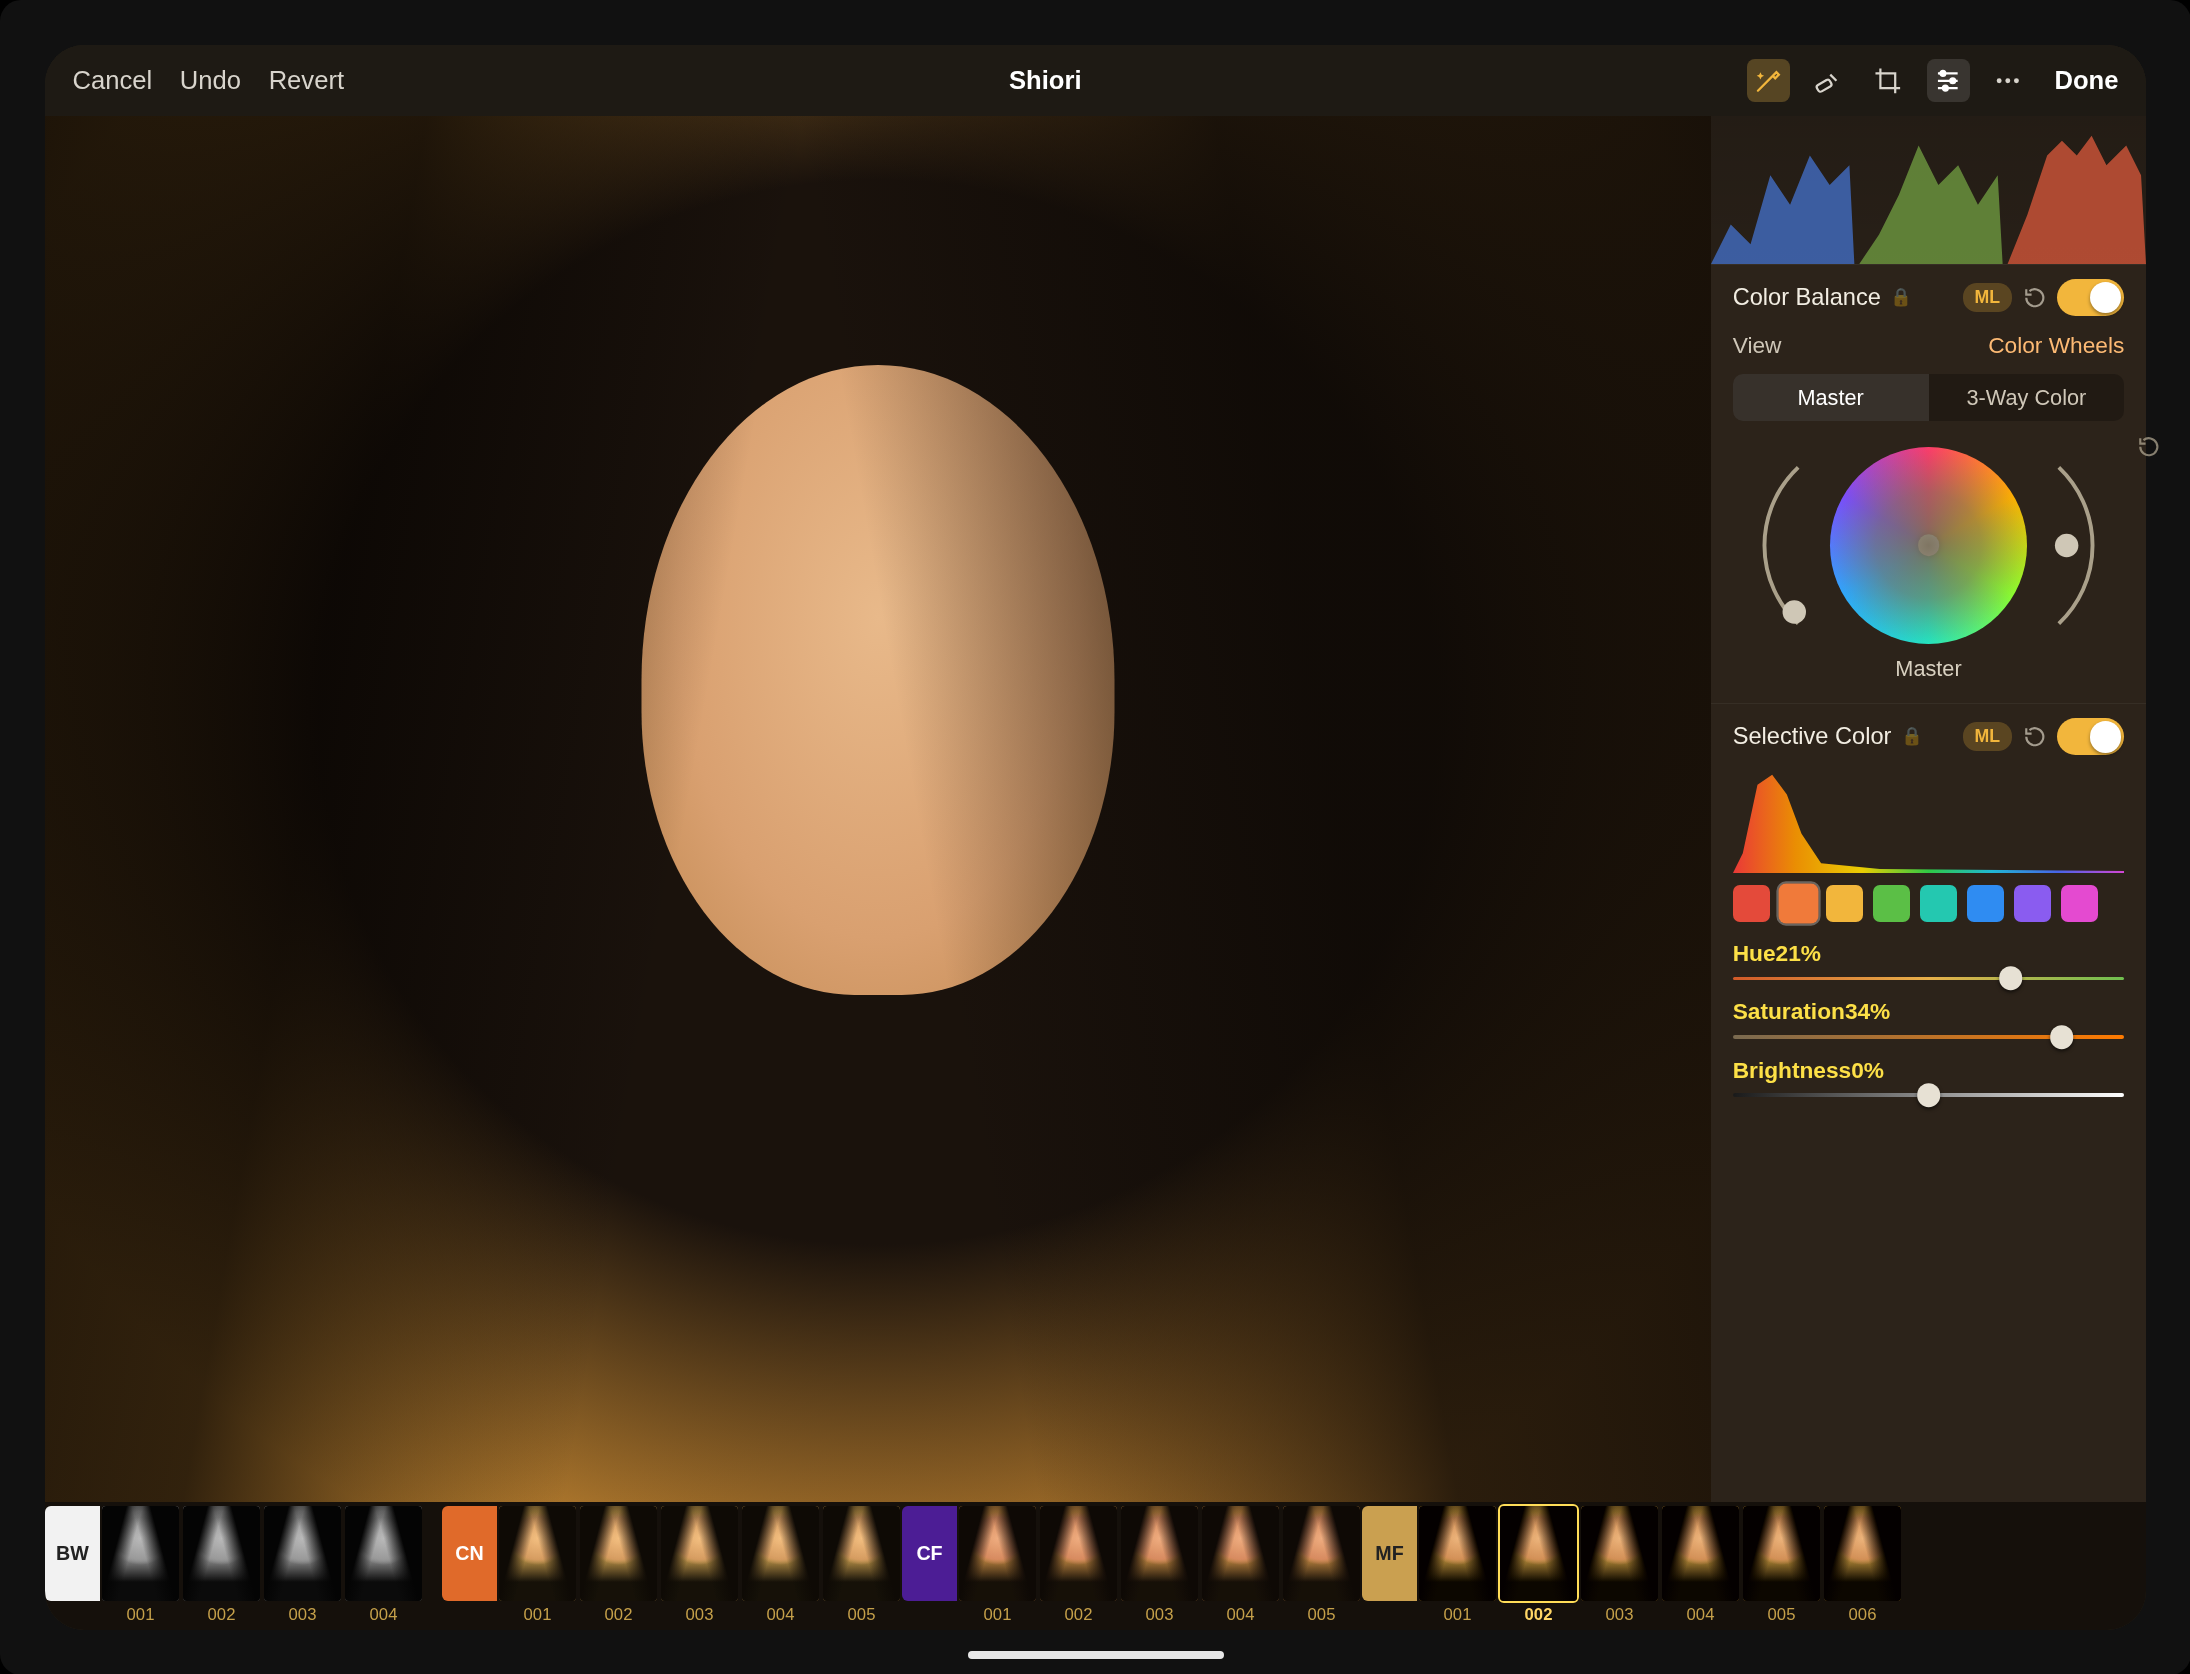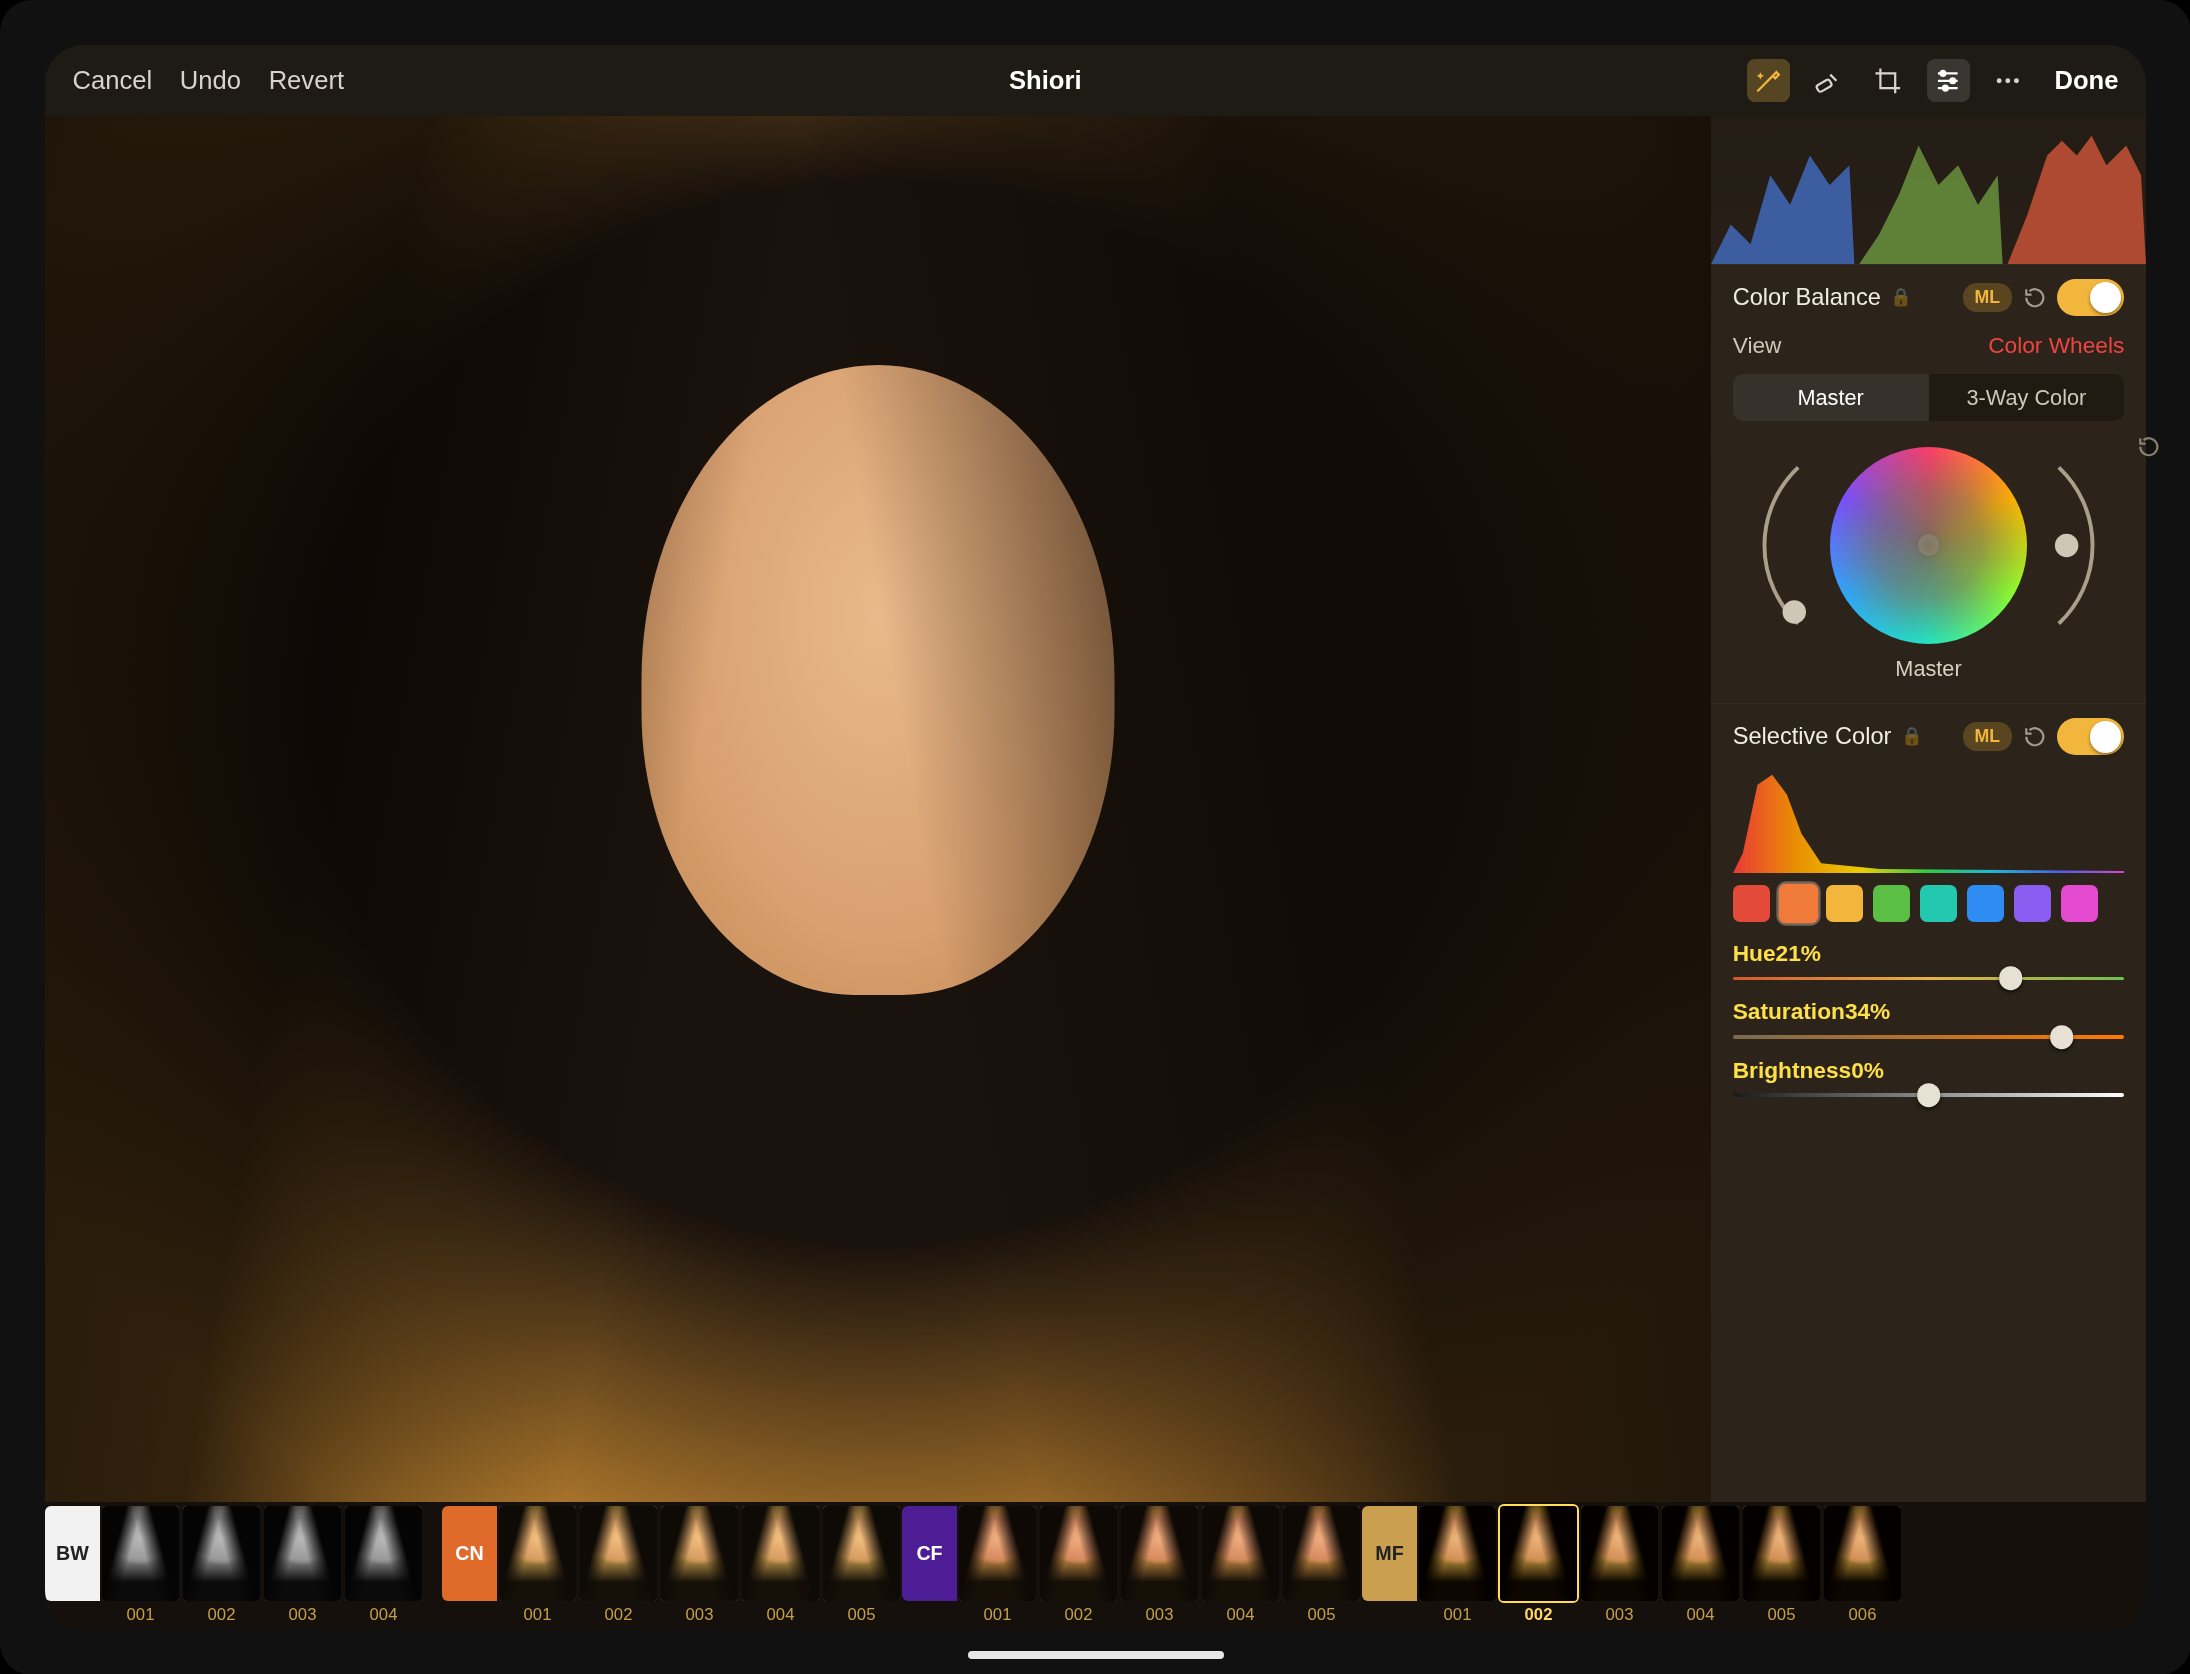--- a/index.html
+++ b/index.html
@@ -1,20 +1,20 @@
 <!DOCTYPE html>
 <html><head>
 <meta charset="utf-8">
 <style>
 * { margin: 0; padding: 0; box-sizing: border-box; font-family: -apple-system, BlinkMacSystemFont, "Segoe UI", Helvetica, Arial, sans-serif; -webkit-font-smoothing: antialiased; }
 html, body { width: 100%; height: 100%; background: #000; }
 .device {
   width: 2191px; height: 1675px;
   background: #111;
-  border-radius: 32px;
+  border-radius: 21px;
   padding: 45px;
   position: relative;
 }
 .screen {
   width: 100%; height: 100%;
   background: #2a231a;
   border-radius: 39px;
   overflow: hidden;
   display: flex;
   flex-direction: column;
@@ -114,21 +114,21 @@
   width: 67px; height: 37px; border-radius: 19.7px;
   background: #f2b63c; position: relative; cursor: pointer;
 }
 .toggle .knob {
   width: 31.5px; height: 31.5px; border-radius: 50%;
   background: #fff; position: absolute; top: 3px; right: 3px;
   box-shadow: 0 2px 3.9px rgba(0,0,0,0.4);
 }
 
 .row { display: flex; align-items: center; justify-content: space-between; font-size: 22.7px; color: #cfc7b8; margin-top: 15.8px; }
-.row .value { color: #ef4444; }
+.row .value { color: #fdba74; }
 
 .segmented {
   display: flex; margin-top: 15.8px;
   border-radius: 9.9px; overflow: hidden;
   background: rgba(0,0,0,0.25);
   height: 47px;
 }
 .segmented div {
   flex:1; display:flex; align-items:center; justify-content:center;
   font-size: 21.7px; color: #cfc7b8; cursor:pointer;

